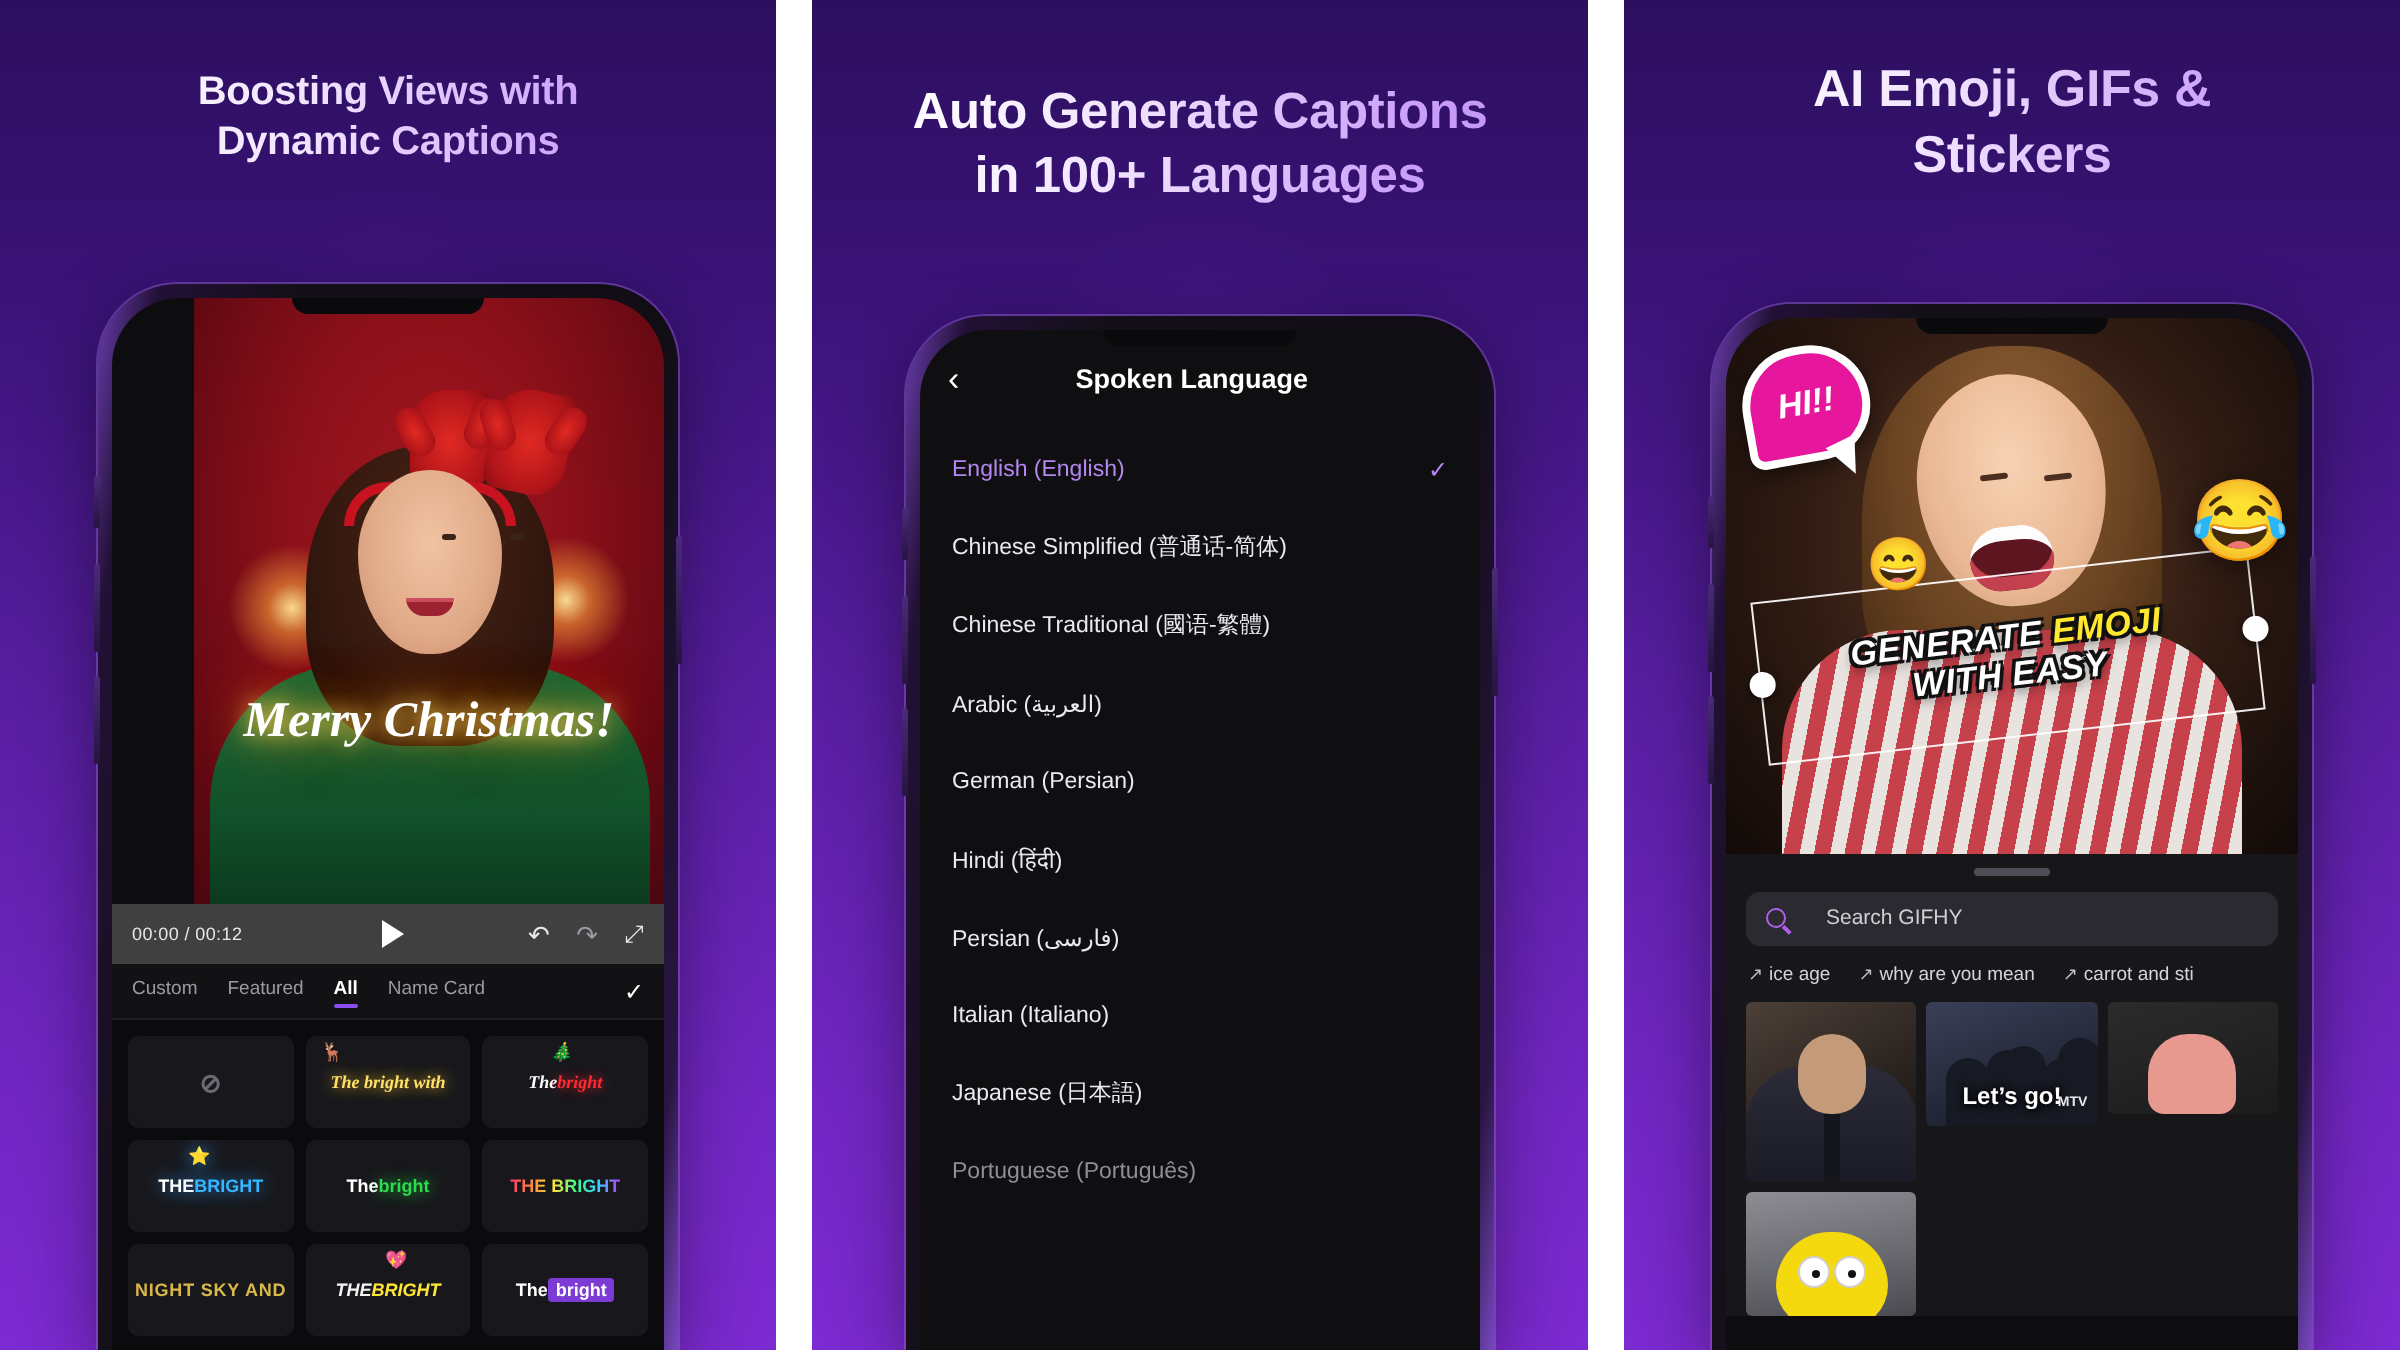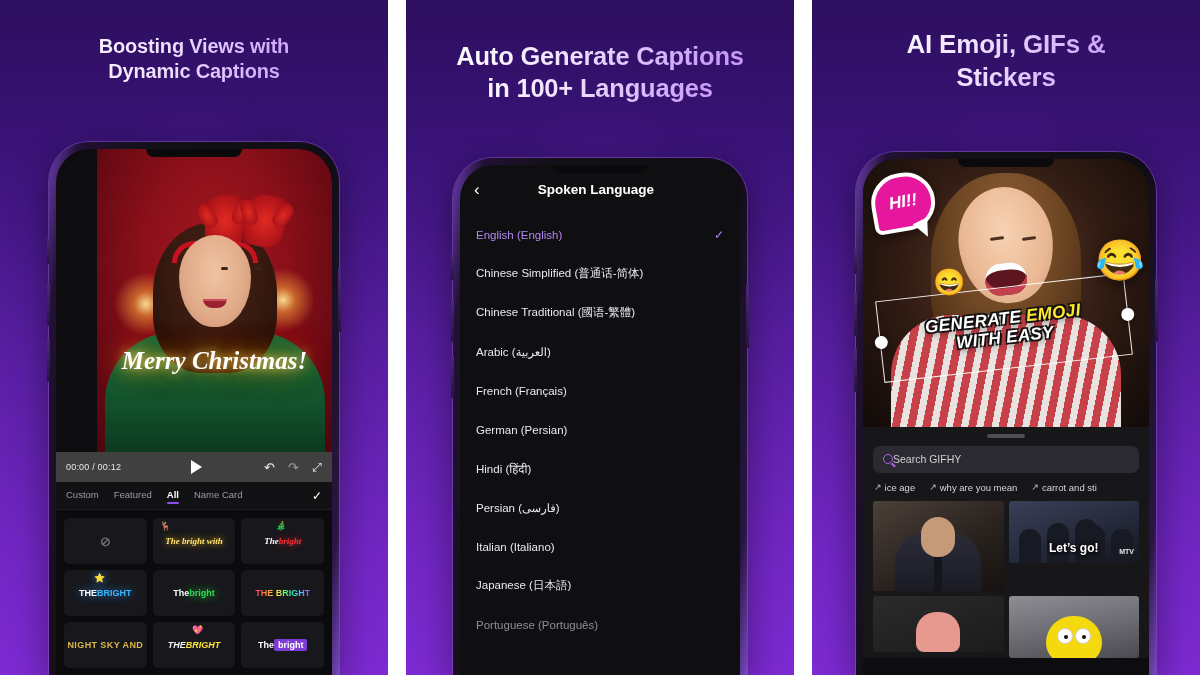--- a/index.html
+++ b/index.html
@@ -322,35 +322,35 @@
     line-height: 1.12; letter-spacing: .4px;
     color: #fff;
     text-shadow: -1.6px -1.6px 0 #111, 1.6px -1.6px 0 #111, -1.6px 1.6px 0 #111, 1.6px 1.6px 0 #111, 0 3px 6px rgba(0,0,0,.6);
   }
   .gen-text .hl { color: #ffe82e; }
   .sticker-smile { position: absolute; left: 70px; top: 108px; font-size: 26px; z-index: 11; }
 
   .sheet { flex: 1; background: #17171a; padding: 7px 10px 0; overflow: hidden; }
   .grabber { width: 38px; height: 3.5px; border-radius: 3px; background: #4d4d55; margin: 0 auto 8px; }
   .searchbar {
-    display: flex; align-items: center; gap: 0;
+    display: flex; align-items: center; gap: 20px;
     height: 27px; padding: 0 10px;
     border-radius: 7px;
     background: #2a2a30;
     color: #cfcfd6; font-size: 10.5px;
   }
   .mag {
     width: 10px; height: 10px; border: 1.6px solid #b061e8; border-radius: 50%;
     position: relative; flex: none;
   }
   .mag::after { content: ""; position: absolute; right: -4px; bottom: -3px; width: 5px; height: 1.6px; background: #b061e8; transform: rotate(45deg); }
   .trends { display: flex; gap: 14px; margin: 9px 1px 8px; color: #d4d4da; font-size: 9.5px; white-space: nowrap; }
   .trends .tr { display: flex; align-items: center; gap: 3px; }
   .arr { color: #bdbdc6; font-size: 9px; }
-  .gifgrid { display: grid; grid-template-columns: 1fr 1fr; gap: 5px; }
+  .gifgrid { display: grid; grid-template-columns: 1fr 1fr 1fr; gap: 5px; }
   .gif { border-radius: 3px; overflow: hidden; position: relative; }
   .gif.a { height: 90px; background: linear-gradient(150deg,#4c4038 0%,#2a2320 55%,#16120f 100%); }
   .gif.b { height: 62px; background: linear-gradient(160deg,#3a3f58 0%,#232838 60%,#14161f 100%); }
   .gif.c { height: 56px; background: linear-gradient(160deg,#2b2b2b 0%,#1b1b1b 100%); }
   .gif.d { height: 62px; background: linear-gradient(170deg,#8d8d93 0%,#6d6d74 50%,#4a4a50 100%); }
   .gif .lbl {
     position: absolute; left: 50%; bottom: 8px; transform: translateX(-50%);
     color: #fff; font-size: 12px; font-weight: 700; white-space: nowrap;
     text-shadow: 0 0 4px rgba(0,0,0,.9), 0 1px 3px rgba(0,0,0,.9);
   }
@@ -489,23 +489,20 @@
             <div class="langrow">
               <span class="nm">Chinese Simplified (普通话-简体)</span>
             </div>
             <div class="langrow">
               <span class="nm">Chinese Traditional (國语-繁體)</span>
             </div>
             <div class="langrow">
               <span class="nm">Arabic (العربية)</span>
             </div>
             <div class="langrow">
-              <span class="nm">French (Français)</span>
-            </div>
-            <div class="langrow">
               <span class="nm">German (Persian)</span>
             </div>
             <div class="langrow">
               <span class="nm">Hindi (हिंदी)</span>
             </div>
             <div class="langrow">
               <span class="nm">Persian (فارسی)</span>
             </div>
             <div class="langrow">
               <span class="nm">Italian (Italiano)</span>

